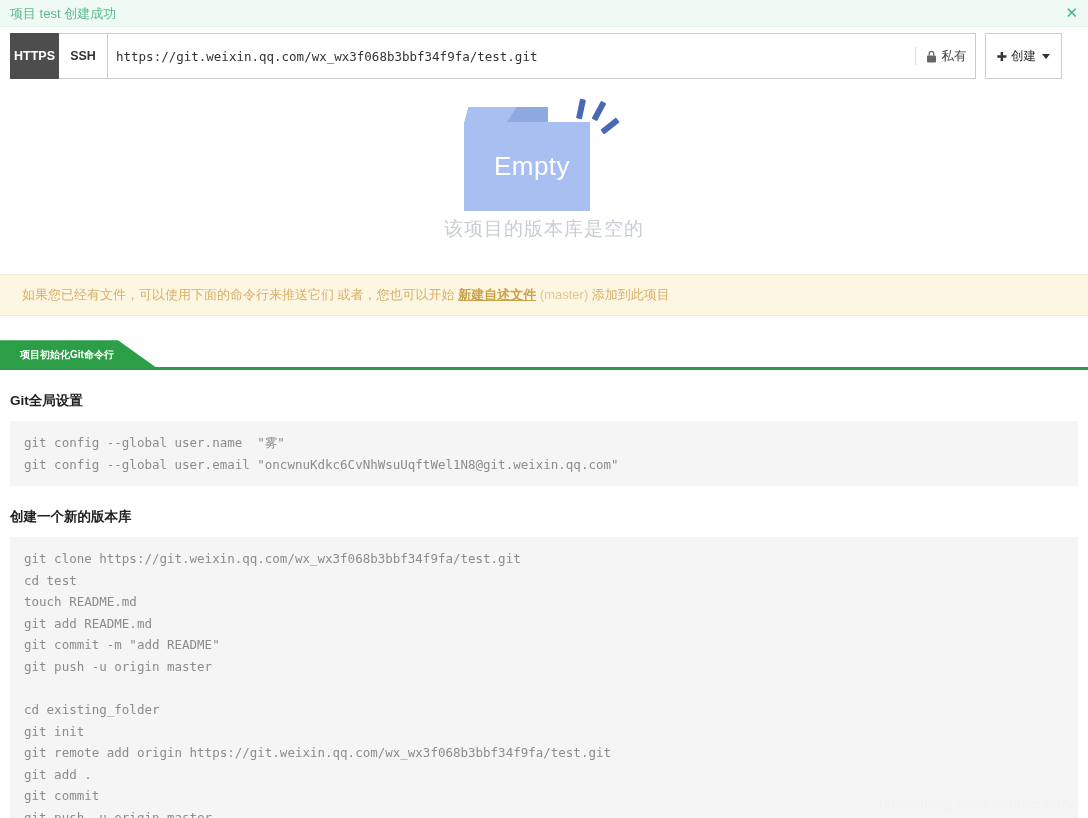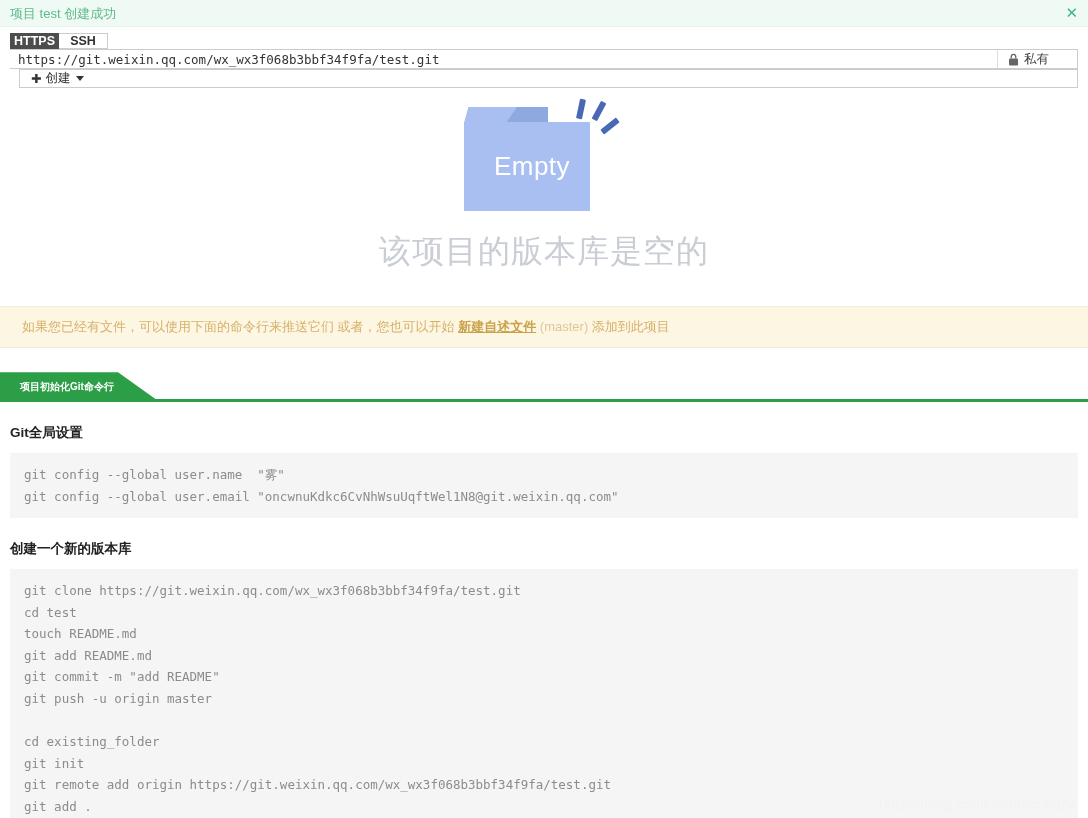--- a/index.html
+++ b/index.html
@@ -36,22 +36,21 @@
     cursor: pointer;
     line-height: 1;
     font-family: "DejaVu Sans", sans-serif;
   }
 
   
   .clone-bar {
     display: flex;
     align-items: stretch;
     height: 46px;
-    margin: 6px 10px 0 10px;
-    flex-direction: column;
+    margin: 6px 26px 0 10px;
   }
   .proto-group { display: flex; }
   .proto-btn {
     width: 49px;
     display: flex; align-items: center; justify-content: center;
     font-size: 12.5px;
     font-weight: bold;
     border: 1px solid #cccccc;
     cursor: pointer;
     user-select: none;
@@ -84,21 +83,21 @@
     font-size: 12.5px;
     color: #333333;
     background: transparent;
     padding: 0;
     min-width: 0;
   }
   .visibility {
     display: flex;
     align-items: center;
     gap: 5px;
-    padding: 0 28px 0 10px;
+    padding: 0 8px 0 10px;
     border-left: 1px solid #dddddd;
     font-size: 12.5px;
     color: #444444;
     white-space: nowrap;
     height: 18px;
   }
   .lock-icon { display: block; }
   .create-btn {
     margin-left: 9px;
     padding: 0 11px;
@@ -163,23 +162,22 @@
   .spark {
     position: absolute;
     background: #4a69b5;
     border-radius: 1px;
   }
   .spark.s1 { left: 114px; top: 8px;  width: 6px; height: 20px; transform: rotate(12deg); }
   .spark.s2 { left: 132px; top: 10px; width: 6px; height: 20px; transform: rotate(28deg); }
   .spark.s3 { left: 143px; top: 25px; width: 6px; height: 20px; transform: rotate(52deg); }
 
   .empty-title {
-    font-size: 32px;
+    font-size: 19px;
     color: #c9cdd4;
-    margin-top: 14px;
     letter-spacing: 1px;
   }
 
   
   .notice {
     margin: 32px 0 0 0;
     background: #fdf6e3;
     border-top: 1px solid #f5ecd5;
     border-bottom: 1px solid #f5ecd5;
     padding: 11px 22px;

